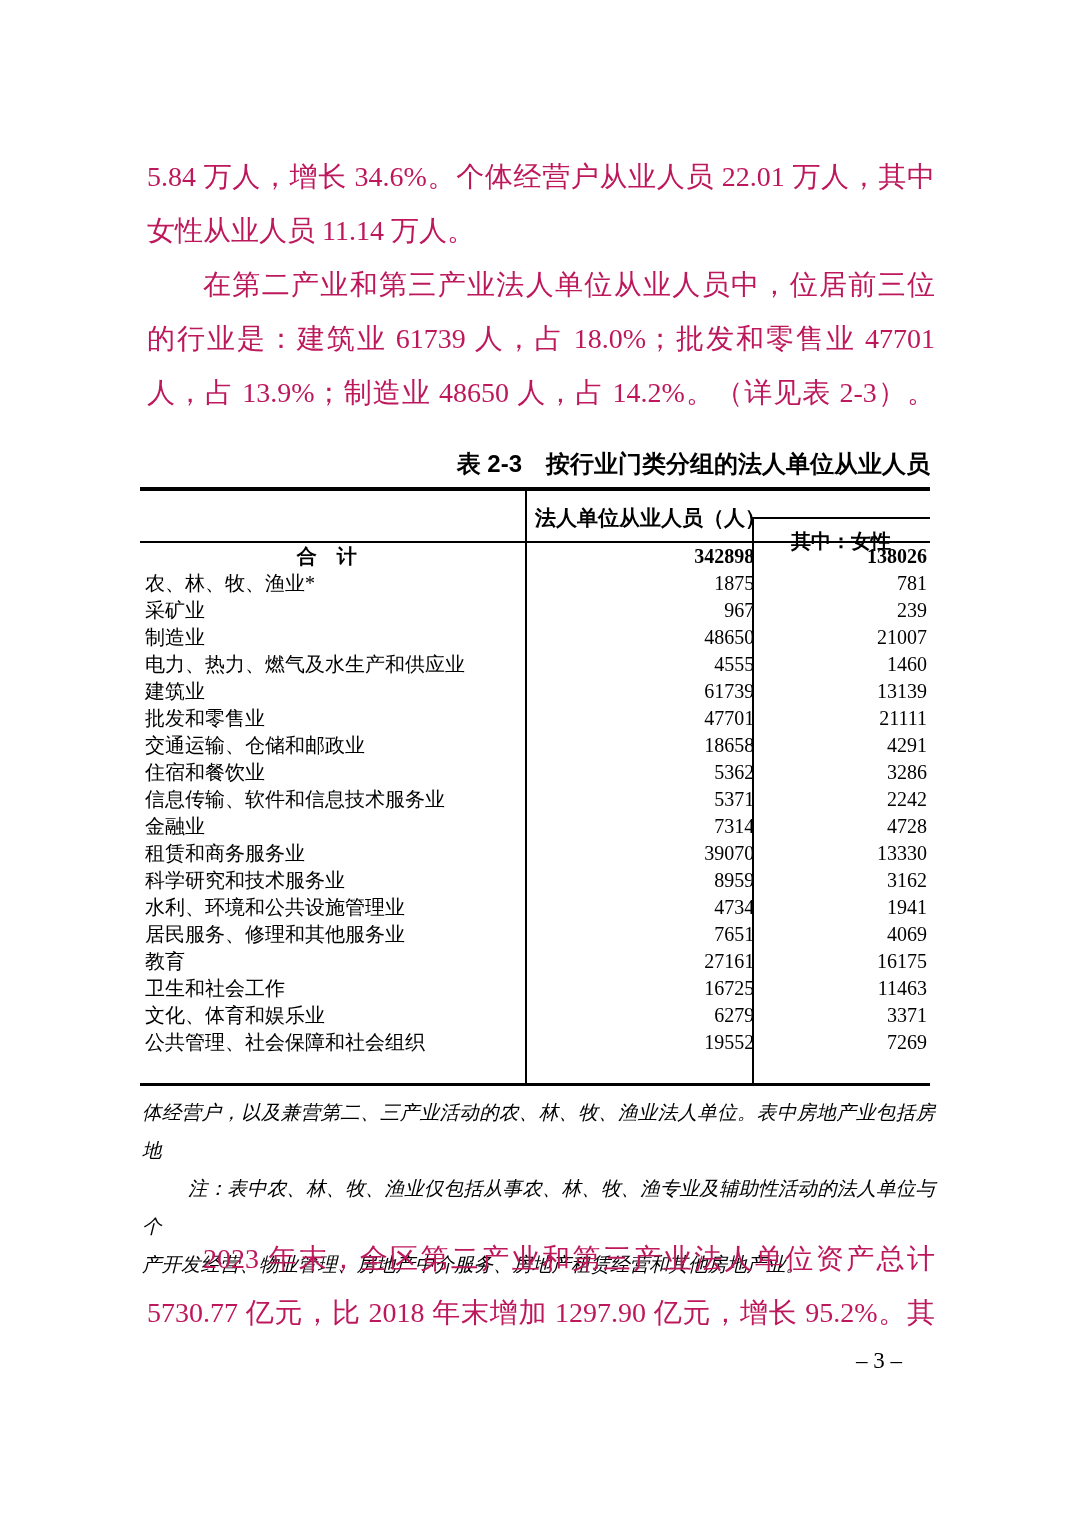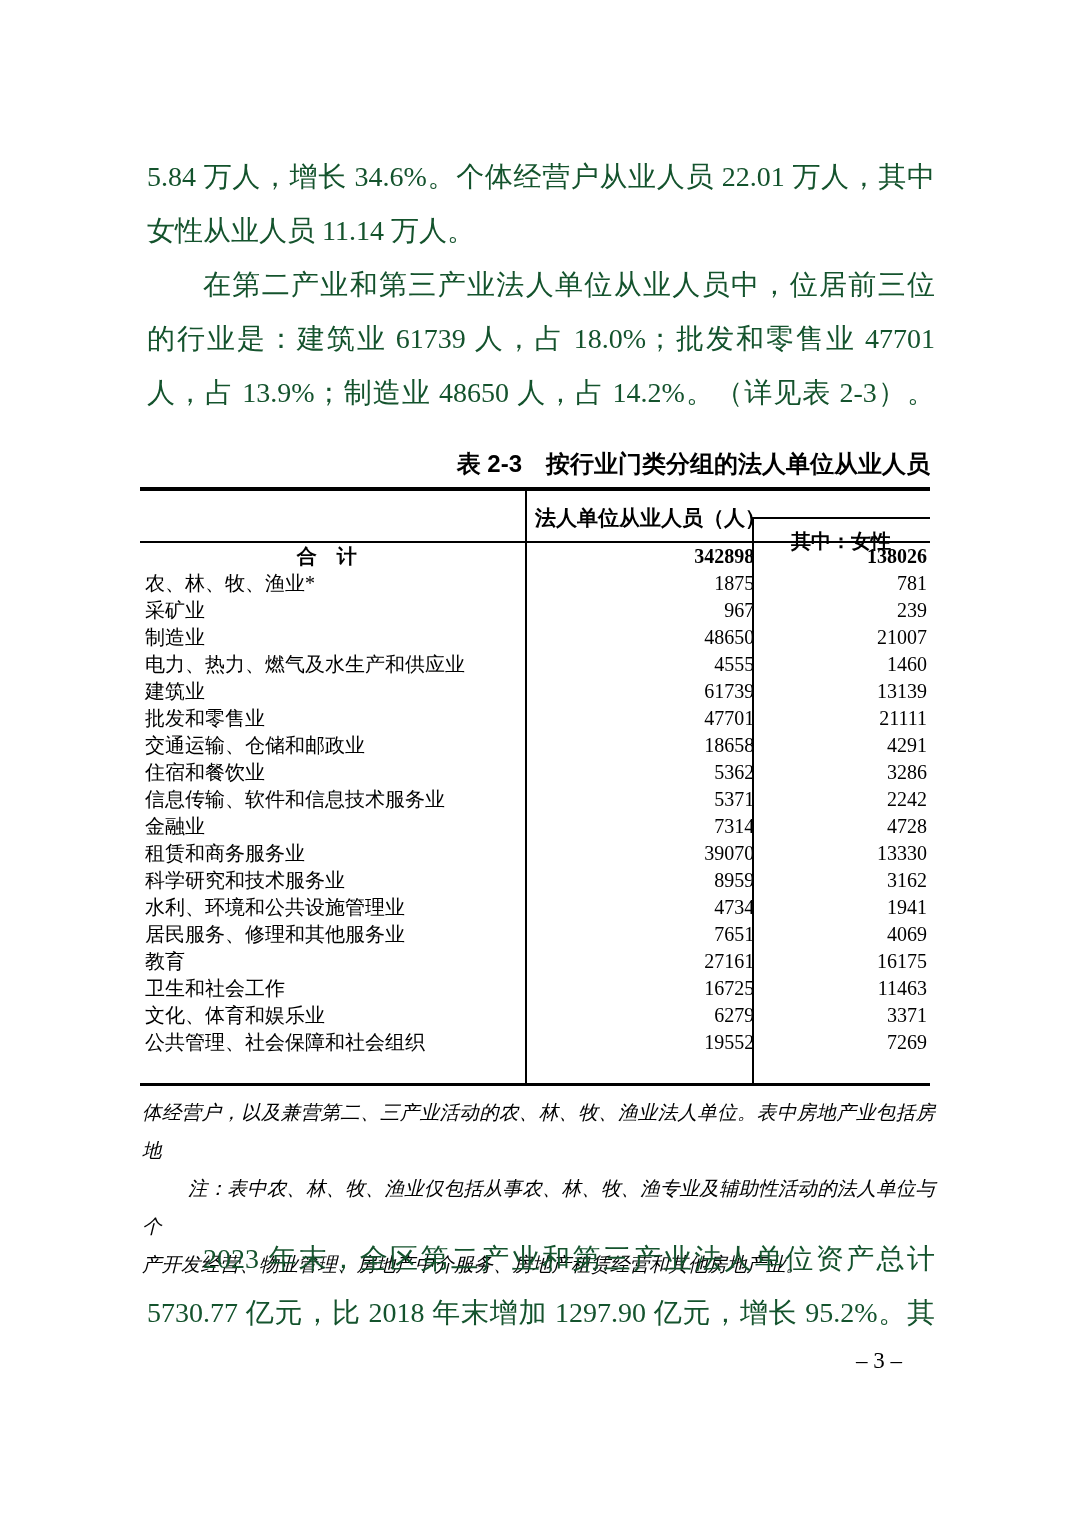--- a/index.html
+++ b/index.html
@@ -12,21 +12,21 @@
     color:#000000;
     overflow:hidden;
   }
   
   .bodytext{
     position:absolute;
     left:147px;
     width:788px;
     font-size:28px;
     line-height:54px;
-    color:#14532d;
+    color:#be185d;
   }
   .line{white-space:nowrap;}
   .line.full{
     white-space:normal;
     text-align:justify;
     text-align-last:justify;
   }
   .indent2{text-indent:56px;}
   
   .tbl-title{

